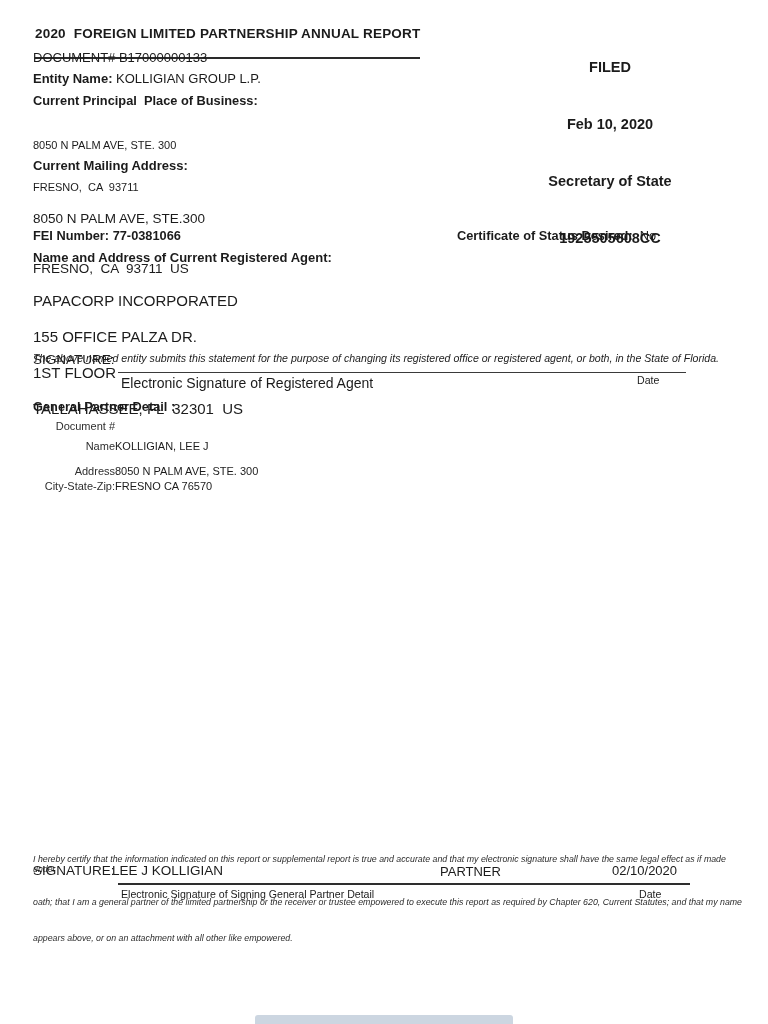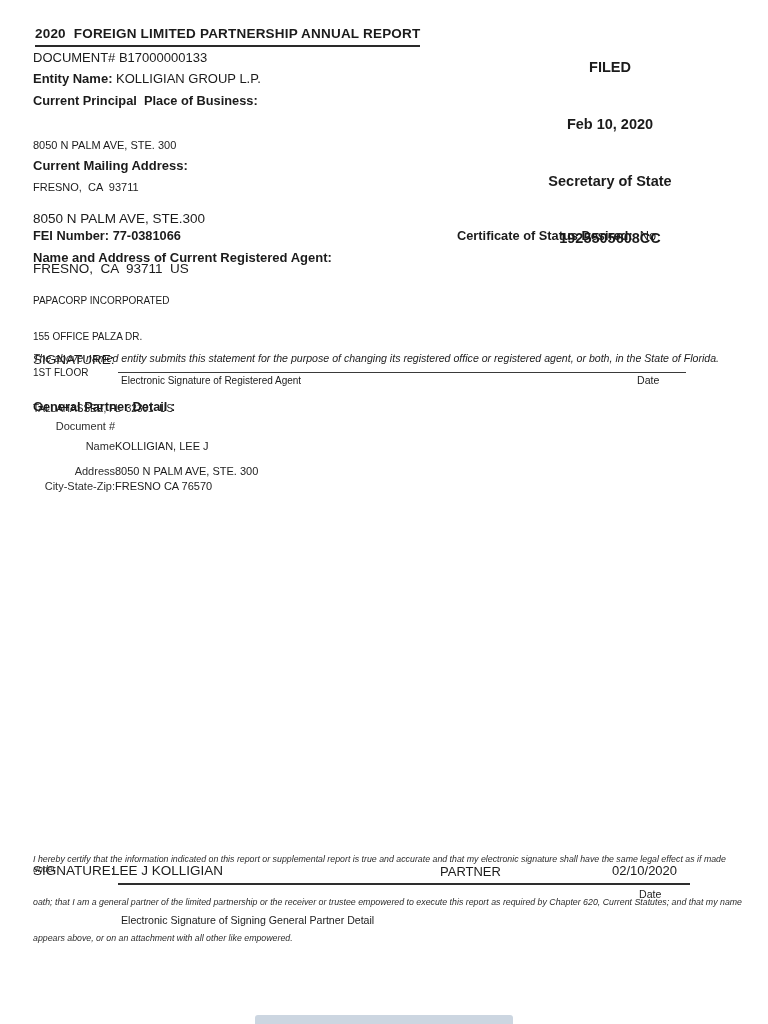--- a/index.html
+++ b/index.html
@@ -11,21 +11,21 @@
     font-family: "Liberation Sans", sans-serif;
     color: #1b1b1b;
     overflow: hidden;
   }
   .abs { position: absolute; white-space: pre-wrap; }
 
   .report-title {
     left: 35px; top: 26px;
     font-size: 13.5px; font-weight: bold;
     border-bottom: 2px solid #2a2a2a;
-    padding-bottom: 4px;
+    padding-bottom: 16px;
     letter-spacing: 0.2px;
   }
   .filed-stamp {
     left: 520px; top: 20px; width: 180px;
     text-align: center;
     font-size: 14.5px; font-weight: bold;
     line-height: 19px;
   }
   .docnum { left: 33px; top: 50px; font-size: 13px; }
   .entity-row { left: 33px; top: 71px; font-size: 13px; }
@@ -36,32 +36,32 @@
   .principal-addr { left: 33px; top: 110px; font-size: 11px; line-height: 14px; }
 
   .mailing-label { left: 33px; top: 158px; font-size: 13px; }
   .mailing-addr { left: 33px; top: 178px; font-size: 13.5px; line-height: 16.5px; }
 
   .fei-row { left: 33px; top: 228px; font-size: 12.8px; font-weight: bold; }
   .cert-status { left: 457px; top: 228px; font-size: 12.8px; }
   .cert-status .val { font-weight: normal; }
 
   .agent-label { left: 33px; top: 250px; font-size: 13px; }
-  .agent-addr { left: 33px; top: 271px; font-size: 10px; line-height: 12px; }
+  .agent-addr { left: 33px; top: 271px; font-size: 15px; line-height: 12px; }
 
   .statement {
     left: 33px; top: 352px; width: 705px;
     font-size: 10.6px; font-style: italic;
   }
   .sig-label-1 { left: 33px; top: 352px; font-size: 13.5px; }
   .sig-line-1 {
     position: absolute; left: 118px; top: 372px; width: 568px;
     border-top: 1.5px solid #3a3a3a; height: 0;
   }
-  .sig-caption-1 { left: 121px; top: 375px; font-size: 10px; }
+  .sig-caption-1 { left: 121px; top: 375px; font-size: 14px; }
   .date-caption-1 { left: 637px; top: 374px; font-size: 10.6px; }
 
   .gp-heading { left: 33px; top: 399px; font-size: 12.8px; font-weight: bold; }
   .gp-row { position: absolute; left: 37px; font-size: 11px; text-align: right; }
   .gp-row .lbl { display: inline-block; width: 78px; color: #2e2e2e; }
   .gp-row-0 { top: 420px; }
   .gp-row-1 { top: 440px; }
   .gp-row-2 { top: 465px; }
   .gp-row-3 { top: 480px; }
 
@@ -73,21 +73,21 @@
   .certification .gap-line { margin-top: 4px; }
 
   .sig2-label { left: 33px; top: 863px; font-size: 13.5px; }
   .sig2-name { left: 112px; top: 863px; font-size: 13.5px; }
   .sig2-title { left: 440px; top: 864px; font-size: 13px; }
   .sig2-date { left: 612px; top: 863px; font-size: 13px; }
   .sig-line-2 {
     position: absolute; left: 118px; top: 883px; width: 572px;
     border-top: 2px solid #2e2e2e; height: 0;
   }
-  .sig-caption-2 { left: 121px; top: 888px; font-size: 10.6px; margin-top: 26px; }
+  .sig-caption-2 { left: 121px; top: 888px; font-size: 10.6px; }
   .date-caption-2 { left: 639px; top: 888px; font-size: 10.6px; }
 
   .bottom-bar {
     position: absolute;
     left: 50%; transform: translateX(-50%);
     bottom: 0; width: 258px; height: 9px;
     background: #ccd6e1;
     border-radius: 3px 3px 0 0;
   }
 </style>

